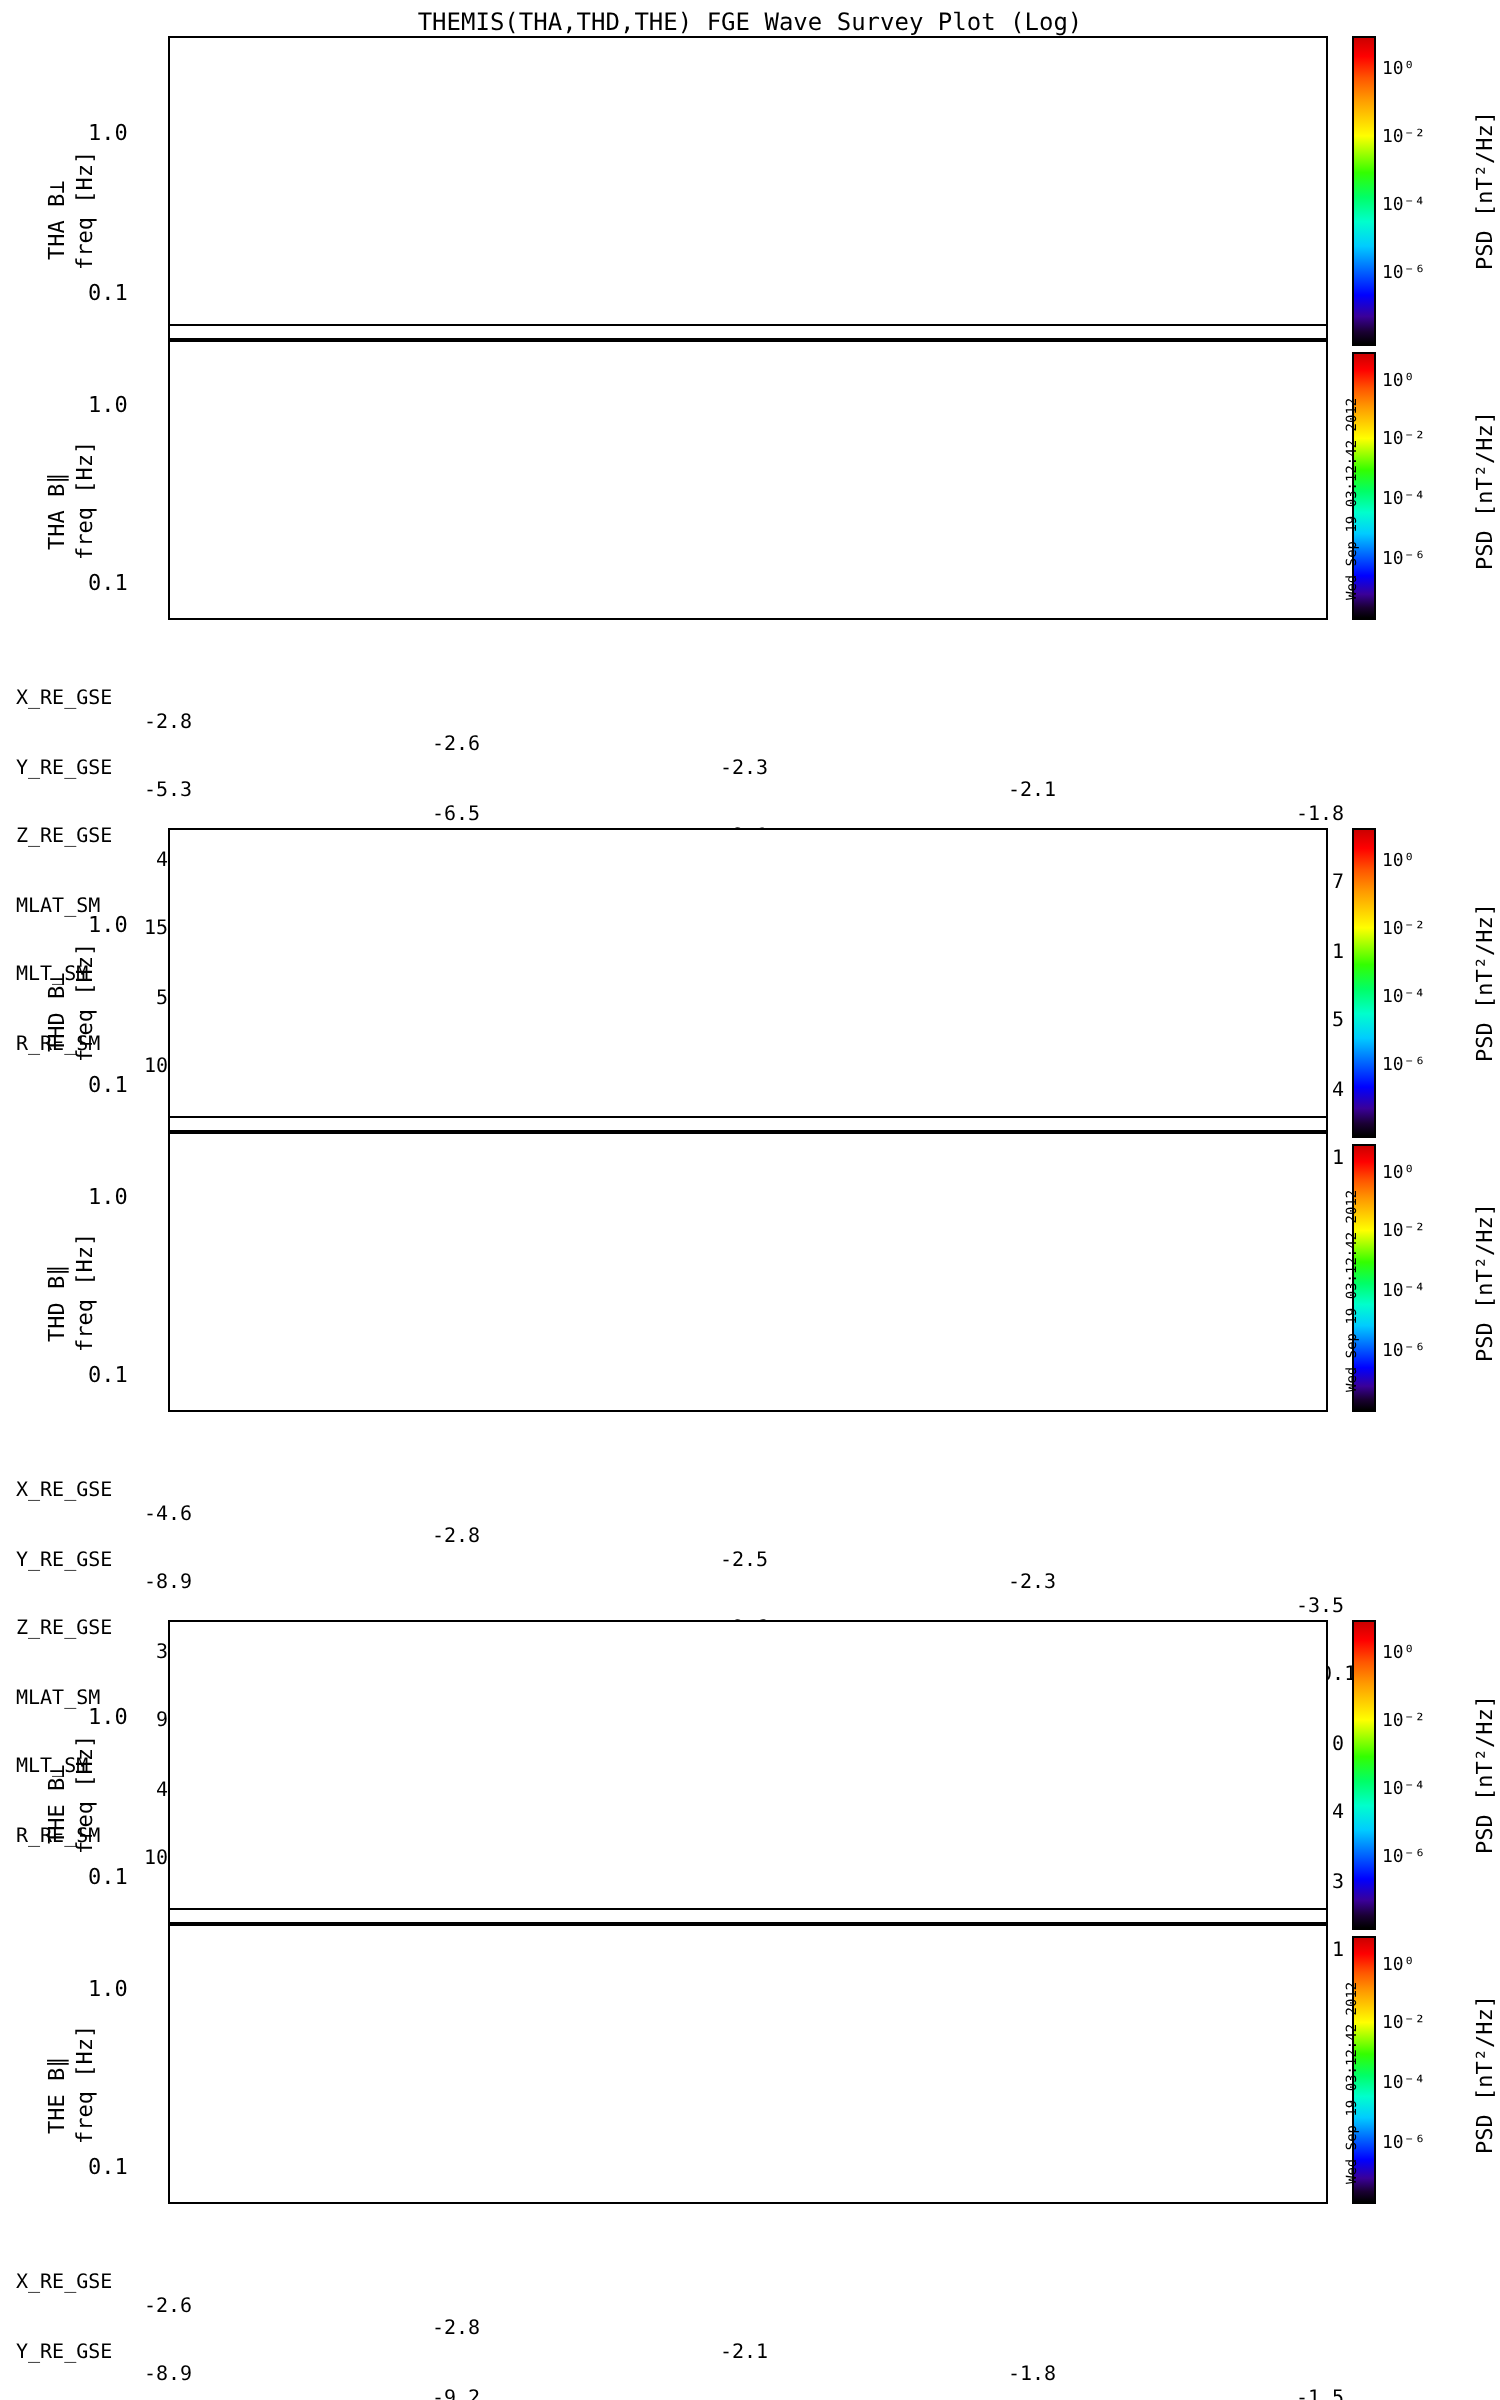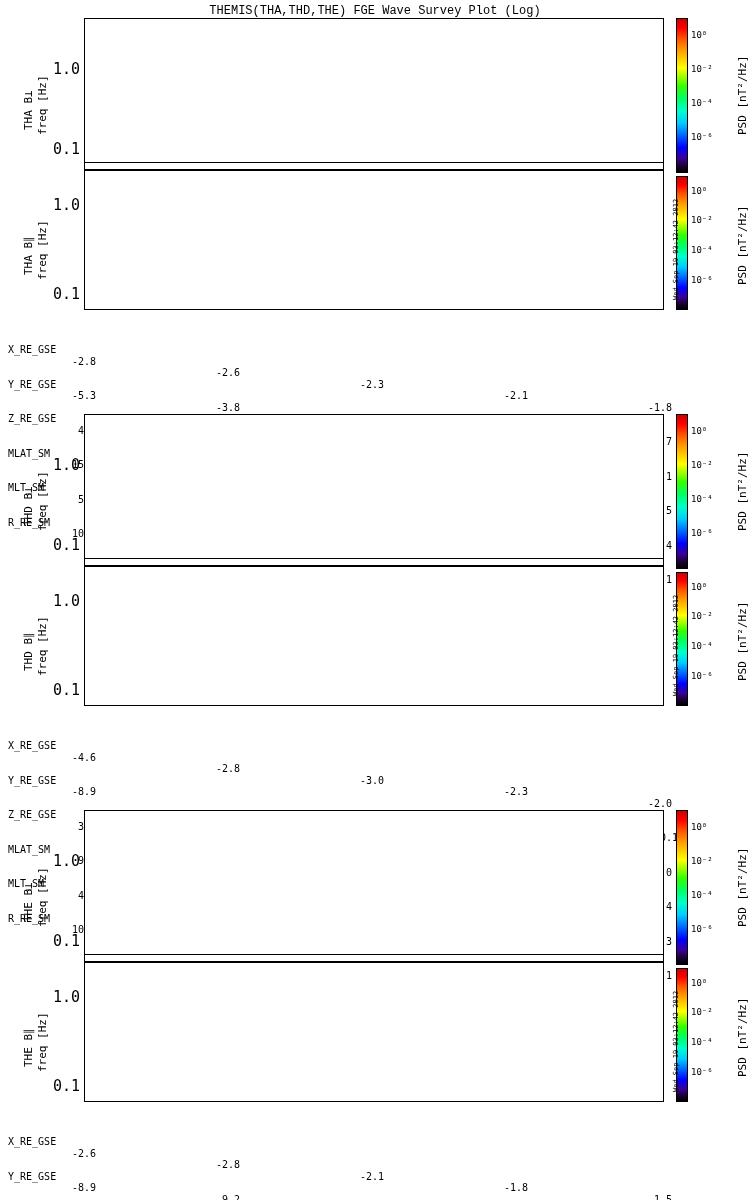--- a/index.html
+++ b/index.html
@@ -6,43 +6,42 @@
   body{
     width:750px;height:1200px;
     background:#ffffff;
     font-family:"DejaVu Sans Mono","Liberation Mono",monospace;
     color:#000000;
     position:relative;
     overflow:hidden;
   }
   .title{
     position:absolute;top:4px;left:0;width:750px;
-    text-align:center;font-size:12px;letter-spacing:0px;font-family:Liberation Mono, monospace;
+    text-align:center;font-size:12px;letter-spacing:0px;
   }
   .panel{
     position:absolute;
     border:1px solid #000;
     background:#fff;
     box-sizing:border-box;
   }
   .panel .inner-line{
     position:absolute;left:0;right:0;height:1px;background:#000;
   }
   
   .ylab{
     position:absolute;
     transform-origin:left top;
     transform:rotate(-90deg);
     font-size:11px;
     white-space:nowrap;
   }
   .ytick{
     position:absolute;
-    font-size:15px;
-    text-align:right;
+    font-size:11px;
     white-space:nowrap;
   }
   
   .cbar{
     position:absolute;
     width:12px;
     border:1px solid #000;
     box-sizing:border-box;
     background:linear-gradient(to top,
       #000000 0%,
@@ -125,21 +124,21 @@
 
 <div class="eph" style="left:8px;top:321px;width:736px;">
   <div class="row"><span class="lab">X_RE_GSE</span>
     <span class="v" style="left:64px;width:24px;">-2.8</span>
     <span class="v" style="left:208px;width:24px;">-2.6</span>
     <span class="v" style="left:352px;width:24px;">-2.3</span>
     <span class="v" style="left:496px;width:24px;">-2.1</span>
     <span class="v" style="left:640px;width:24px;">-1.8</span></div>
   <div class="row"><span class="lab">Y_RE_GSE</span>
     <span class="v" style="left:64px;width:24px;">-5.3</span>
-    <span class="v" style="left:208px;width:24px;">-3.8</span>
+    <span class="v" style="left:208px;width:24px;">-6.5</span>
     <span class="v" style="left:352px;width:24px;">-9.1</span>
     <span class="v" style="left:496px;width:24px;">-9.4</span>
     <span class="v" style="left:640px;width:24px;">-9.7</span></div>
   <div class="row"><span class="lab">Z_RE_GSE</span>
     <span class="v" style="left:64px;width:24px;">4.5</span>
     <span class="v" style="left:208px;width:24px;">4.7</span>
     <span class="v" style="left:352px;width:24px;">4.9</span>
     <span class="v" style="left:496px;width:24px;">5.0</span>
     <span class="v" style="left:640px;width:24px;">5.1</span></div>
   <div class="row"><span class="lab">MLAT_SM</span>
@@ -189,23 +188,23 @@
 <div class="cbar-tick" style="left:691px;top:611px;">10⁻²</div>
 <div class="cbar-tick" style="left:691px;top:641px;">10⁻⁴</div>
 <div class="cbar-tick" style="left:691px;top:671px;">10⁻⁶</div>
 <div class="cbar-lab" style="left:736px;top:681px;">PSD [nT²/Hz]</div>
 <div class="stamp" style="left:672px;top:696px;">Wed Sep 19  03:12:42 2012</div>
 
 <div class="eph" style="left:8px;top:717px;width:736px;">
   <div class="row"><span class="lab">X_RE_GSE</span>
     <span class="v" style="left:64px;width:24px;">-4.6</span>
     <span class="v" style="left:208px;width:24px;">-2.8</span>
-    <span class="v" style="left:352px;width:24px;">-3.0</span>
+    <span class="v" style="left:352px;width:24px;">-2.5</span>
     <span class="v" style="left:496px;width:24px;">-2.3</span>
-    <span class="v" style="left:640px;width:24px;">-2.0</span></div>
+    <span class="v" style="left:640px;width:24px;">-3.5</span></div>
   <div class="row"><span class="lab">Y_RE_GSE</span>
     <span class="v" style="left:64px;width:24px;">-8.9</span>
     <span class="v" style="left:192px;width:24px;margin-top:17px;">-9.3</span>
     <span class="v" style="left:352px;width:24px;">-9.6</span>
     <span class="v" style="left:496px;width:24px;">-9.9</span>
     <span class="v" style="left:640px;width:28px;">-10.1</span></div>
   <div class="row"><span class="lab">Z_RE_GSE</span>
     <span class="v" style="left:64px;width:24px;">3.6</span>
     <span class="v" style="left:208px;width:24px;">3.7</span>
     <span class="v" style="left:352px;width:24px;">3.8</span>

